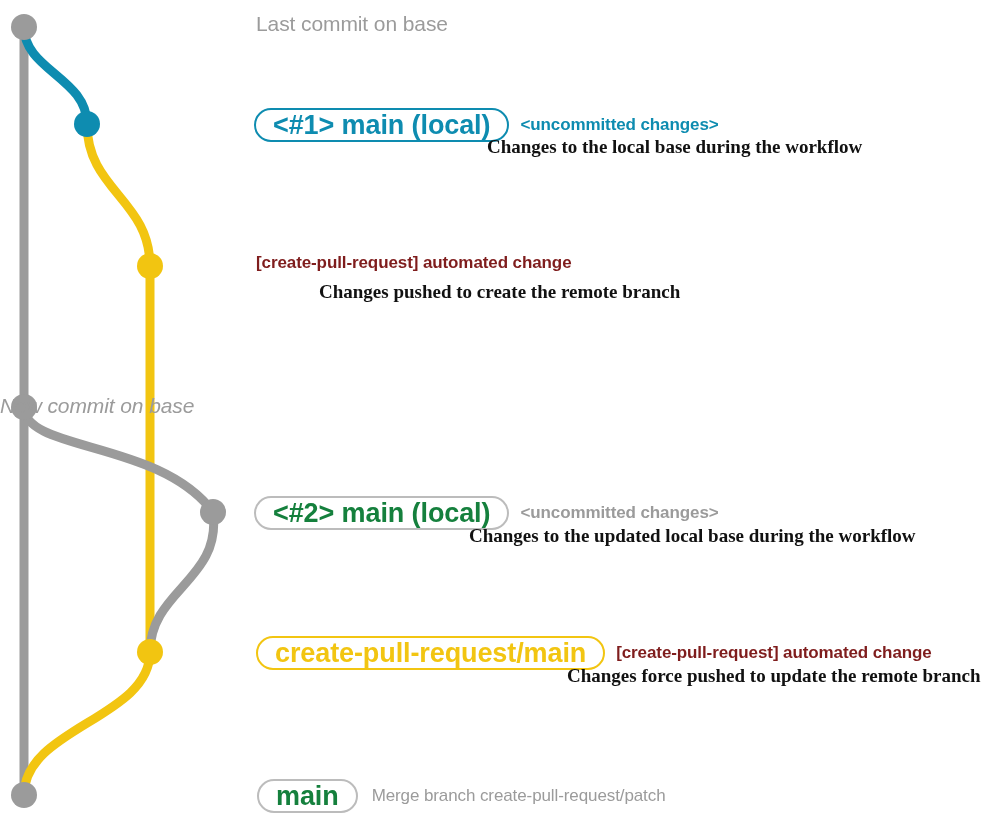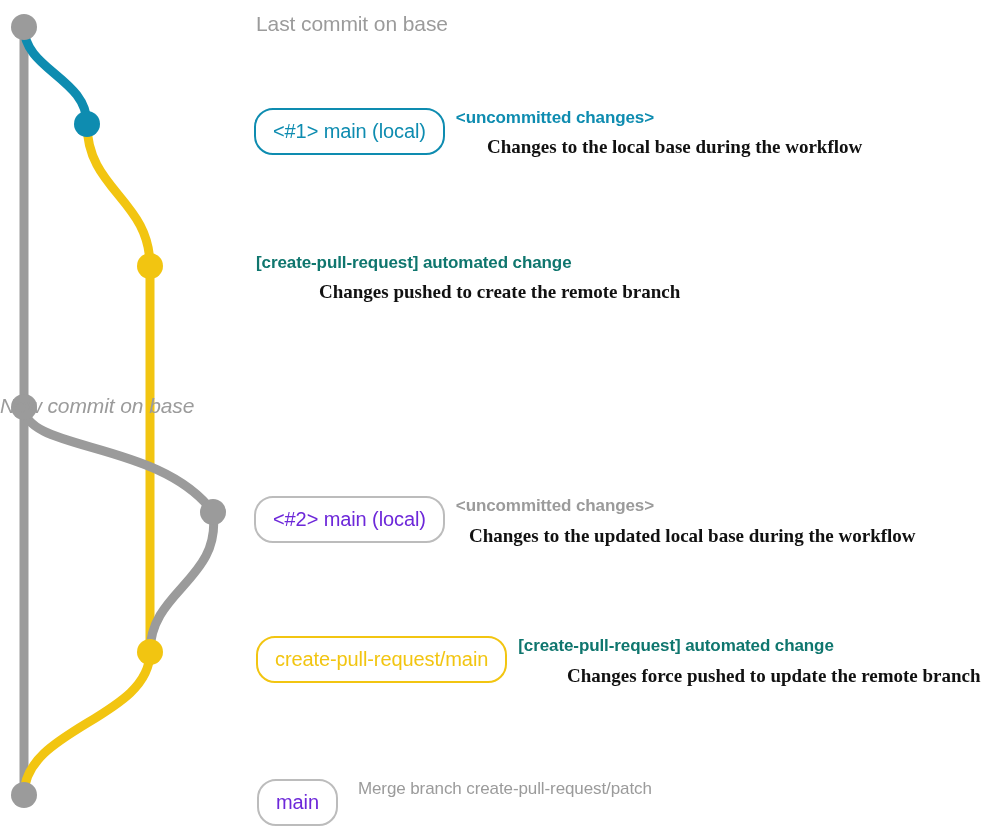--- a/index.html
+++ b/index.html
@@ -24,52 +24,52 @@
   }
 
   .row {
     position: absolute;
     left: 0;
     width: 981px;
   }
 
   .row-line {
     display: flex;
-    align-items: flex-start;
+    align-items: center;
     gap: 11px;
     white-space: nowrap;
   }
 
   .pill {
     display: inline-flex;
     align-items: center;
     justify-content: center;
     box-sizing: border-box;
-    height: 47px;
+    height: 34px;
     padding: 0 17px;
     border-radius: 19px;
     border: 2px solid;
-    font-size: 20px;
-    font-weight: 400;
+    font-size: 27px;
+    font-weight: 700;
     letter-spacing: -0.1px;
     background: #ffffff;
   }
 
   .pill.blue   { border-color: #0e8cb0; color: #0e8cb0; }
-  .pill.gray   { border-color: #bcbcbc; color: #6d28d9; }
+  .pill.gray   { border-color: #bcbcbc; color: #15803d; }
   .pill.yellow { border-color: #f2c511; color: #f2c511; }
 
   .msg {
     font-size: 17px;
     font-weight: 700;
     letter-spacing: -0.1px;
   }
   .msg.blue   { color: #0e8cb0; }
   .msg.gray   { color: #9b9b9b; }
-  .msg.yellow { color: #0f766e; }
+  .msg.yellow { color: #7f1d1d; }
 
   .msg.plain {
     font-weight: 400;
     color: #9b9b9b;
   }
 
   .headline {
     font-size: 21px;
     font-weight: 400;
     color: #9b9b9b;
@@ -158,17 +158,17 @@
   <div class="row-line" style="padding-left:256px;">
     <span class="pill yellow">create-pull-request/main</span>
     <span class="msg yellow">[create-pull-request] automated change</span>
   </div>
   <div style="position:absolute; left:567px; top:29px;">
     <span class="subnote">Changes force pushed to update the remote branch</span>
   </div>
 </div>
 
 <div class="row" style="top:779px;">
-  <div class="row-line" style="padding-left:257px; gap:20px;">
+  <div class="row-line" style="padding-left:257px; gap:14px;">
     <span class="pill gray">main</span>
     <span class="msg plain">Merge branch create-pull-request/patch</span>
   </div>
 </div>
 
 </body></html>

